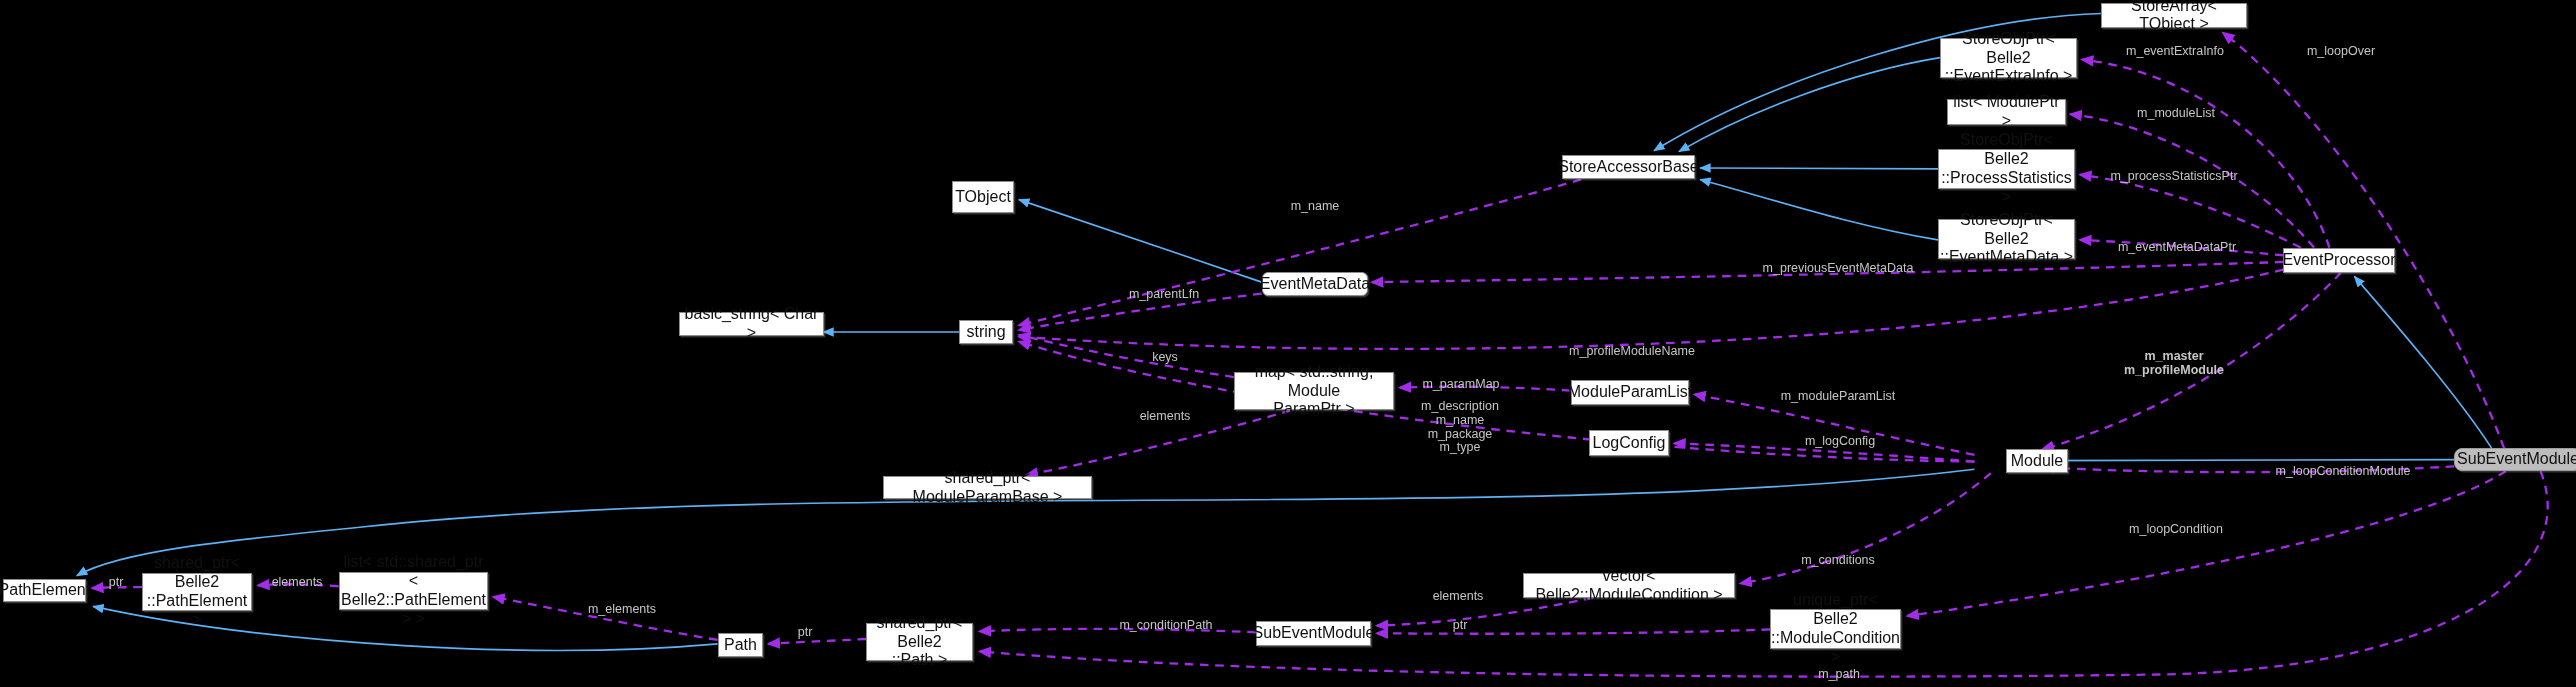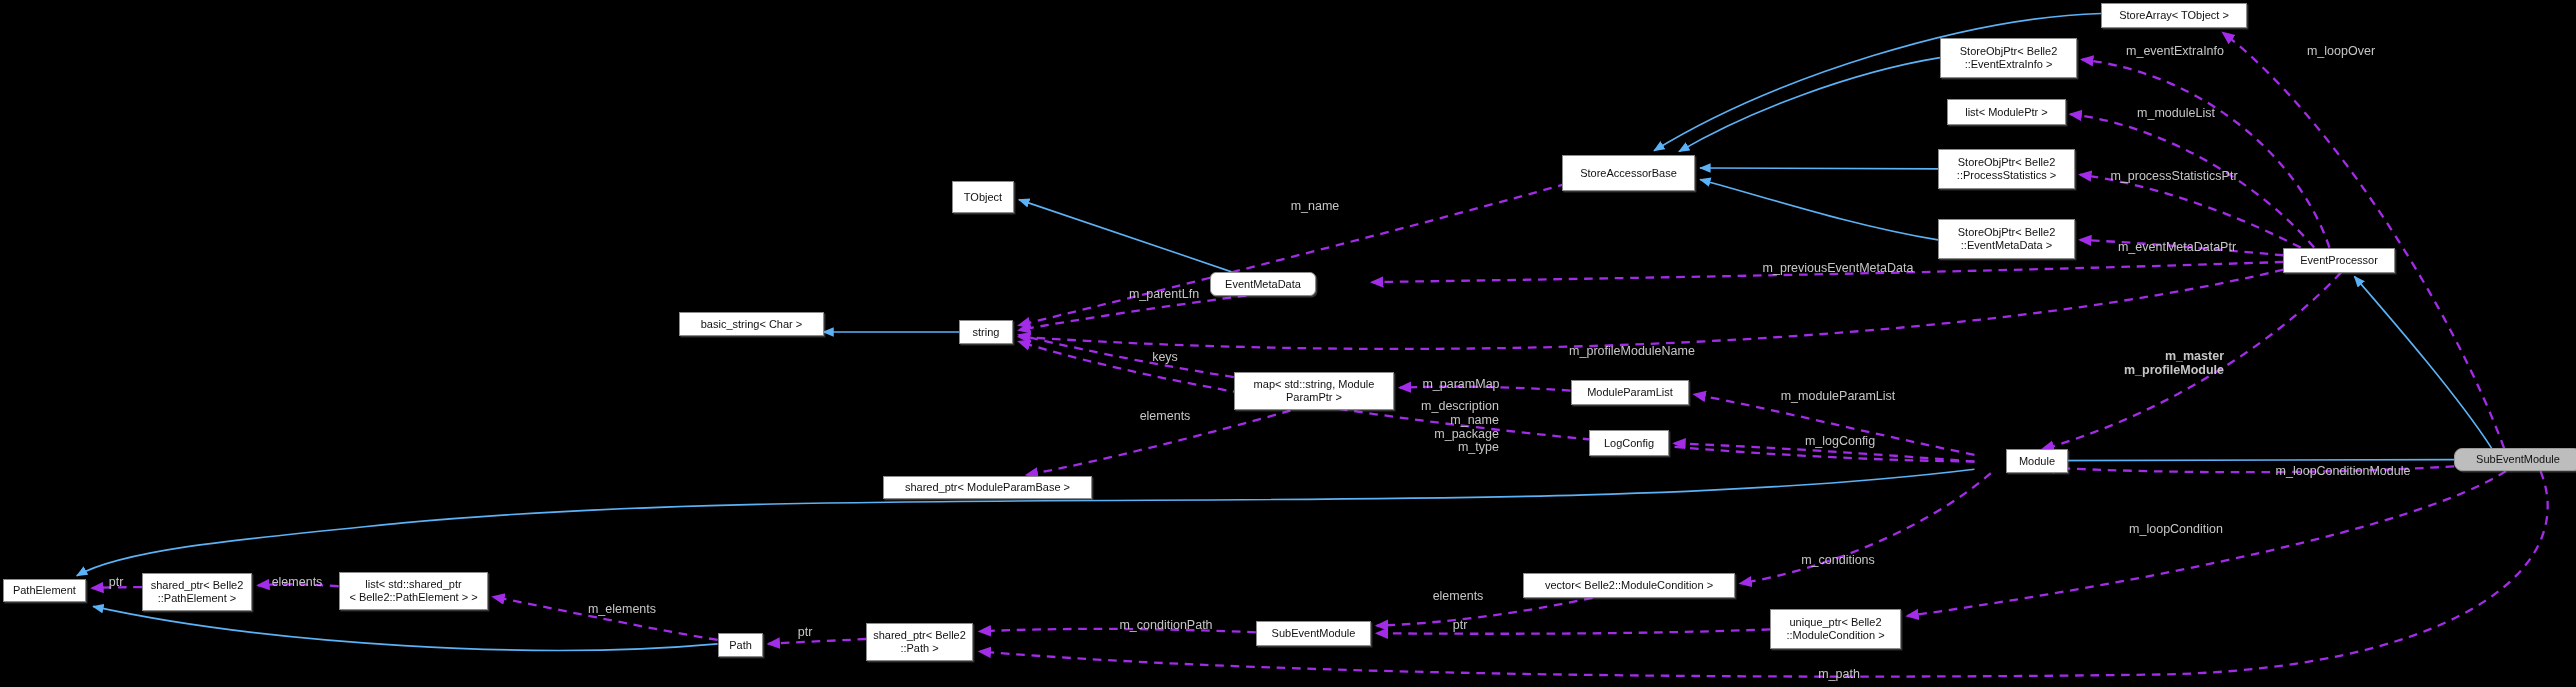--- a/index.html
+++ b/index.html
@@ -14,34 +14,34 @@
   path.inherit{fill:none;stroke:var(--inherit,#5cb2f6);stroke-width:1.7px;}
   path.usage{fill:none;stroke:var(--usage,#a32ce8);stroke-width:2.4px;stroke-dasharray:9 7;}
   .marker-inherit{fill:var(--inherit,#5cb2f6);}
   .marker-usage{fill:var(--usage,#a32ce8);}
   .node{
     position:absolute;box-sizing:border-box;
     display:flex;align-items:center;justify-content:center;
     background:var(--nodeFill,#fff);
     border:1.4px solid var(--nodeBorder,#8c8c8c);
     color:var(--nodeText,#111);
-    font-size:11px;line-height:1.18;
+    font-size:16px;line-height:1.18;
     text-align:center;white-space:pre-line;
     box-shadow:1.4px 1.4px 0 rgba(150,150,150,.35);
     cursor:pointer;
   }
   .node.highlight{
     background:var(--hlFill,#bdbdbd);
     border-color:var(--hlBorder,#9a9a9a);
   }
   .edge-label{
     position:absolute;transform:translate(-50%,-50%);
     color:var(--label,#c6c6c6);
     font-size:12.5px;line-height:1.1;
-    white-space:pre;text-align:right;
+    white-space:pre;text-align:center;
     pointer-events:none;
   }
 </style>
 </head>
 <body>
 
 <div id="stage">
   <svg id="edges" viewBox="0 0 2685 717">
     <defs>
       <marker id="arrow-inherit" markerWidth="14" markerHeight="11" refX="11" refY="5" orient="auto" markerUnits="userSpaceOnUse">
@@ -95,23 +95,23 @@
   <div id="nodes">
       <div class="node" style="left: 2101px; top: 2.9px; width: 146px; height: 25px;">StoreArray&lt; TObject &gt;</div>
       <div class="node" style="left: 1940px; top: 38px; width: 137px; height: 40px;">StoreObjPtr&lt; Belle2
 ::EventExtraInfo &gt;</div>
       <div class="node" style="left: 1947px; top: 99px; width: 119px; height: 26px;">list&lt; ModulePtr &gt;</div>
       <div class="node" style="left: 1938px; top: 149px; width: 137px; height: 40px;">StoreObjPtr&lt; Belle2
 ::ProcessStatistics &gt;</div>
       <div class="node" style="left: 1938px; top: 219px; width: 137px; height: 40px;">StoreObjPtr&lt; Belle2
 ::EventMetaData &gt;</div>
       <div class="node" style="left: 2283px; top: 248px; width: 112px; height: 25px;">EventProcessor</div>
-      <div class="node" style="left: 1562px; top: 155px; width: 133px; height: 36px;">StoreAccessorBase</div>
+      <div class="node" style="left: 1562px; top: 155px; width: 133px; height: 24px;">StoreAccessorBase</div>
       <div class="node" style="left: 952px; top: 181px; width: 62px; height: 32px;">TObject</div>
-      <div class="node" style="left: 1210px; top: 272px; width: 106px; height: 24px; border-radius: 6px;">EventMetaData</div>
+      <div class="node" style="left: 1262px; top: 272px; width: 106px; height: 24px; border-radius: 6px;">EventMetaData</div>
       <div class="node" style="left: 679px; top: 312px; width: 145px; height: 24px;">basic_string&lt; Char &gt;</div>
       <div class="node" style="left: 959px; top: 320px; width: 54px; height: 24px;">string</div>
       <div class="node" style="left: 1234px; top: 372px; width: 160px; height: 38px;">map&lt; std::string, Module
 ParamPtr &gt;</div>
       <div class="node" style="left: 1571px; top: 380px; width: 118px; height: 25px;">ModuleParamList</div>
       <div class="node" style="left: 1589px; top: 430px; width: 80px; height: 26px;">LogConfig</div>
       <div class="node" style="left: 1974px; top: 449px; width: 62px; height: 24px; margin-left: 32px;">Module</div>
       <div class="node" style="left: 883px; top: 476px; width: 209px; height: 23px;">shared_ptr&lt; ModuleParamBase &gt;</div>
       <div class="node highlight" style="left: 2454px; top: 448px; width: 128px; height: 23px; border-radius: 8px;">SubEventModule</div>
       <div class="node" style="left: 2.9px; top: 579px; width: 83px; height: 23px;">PathElement</div>

